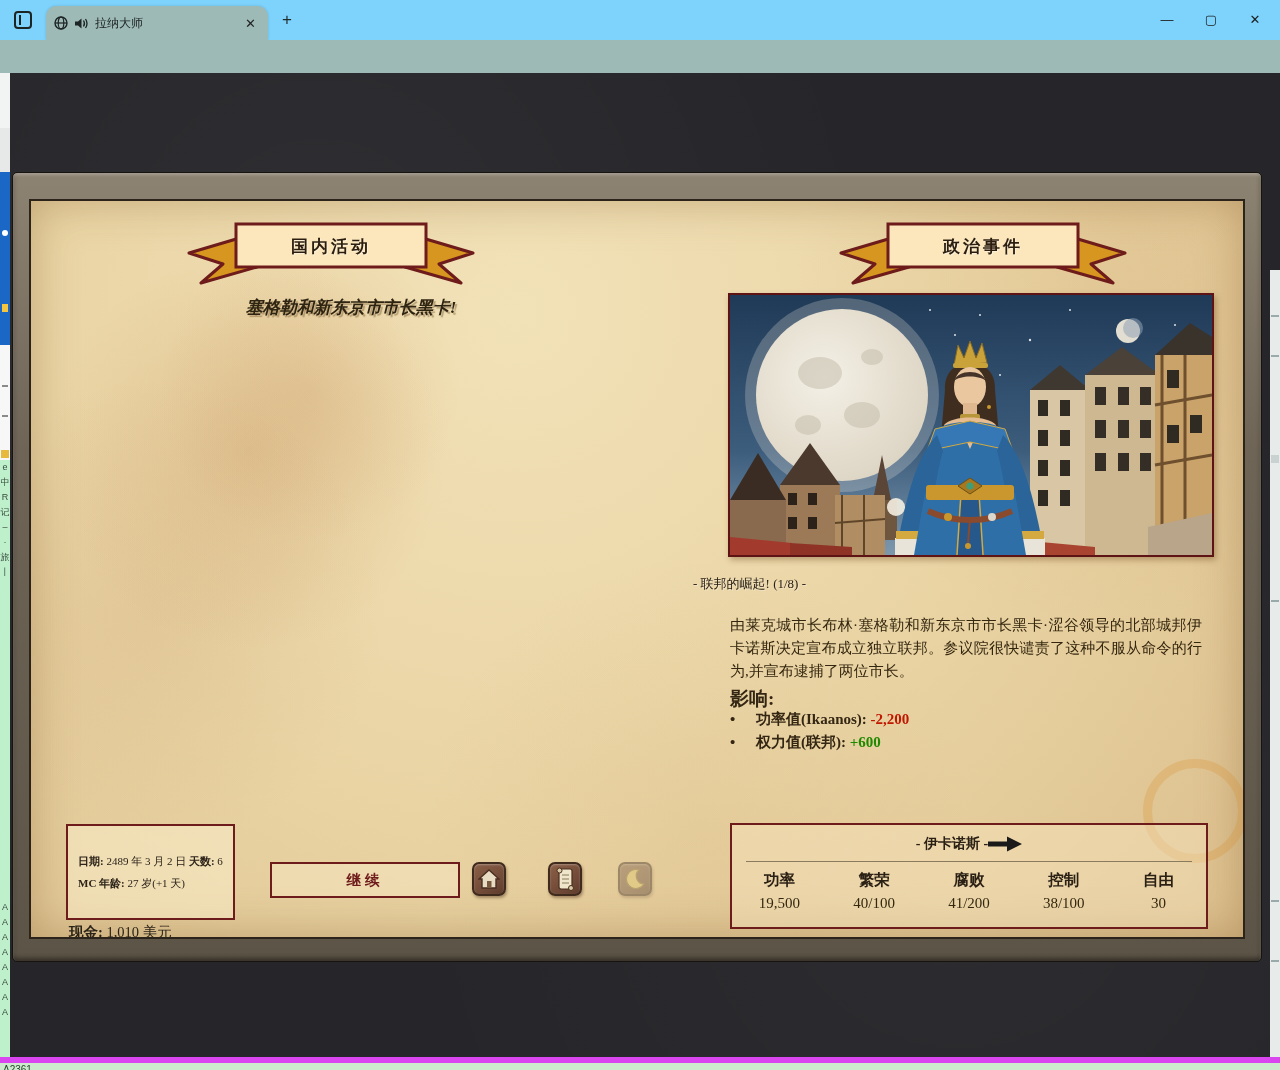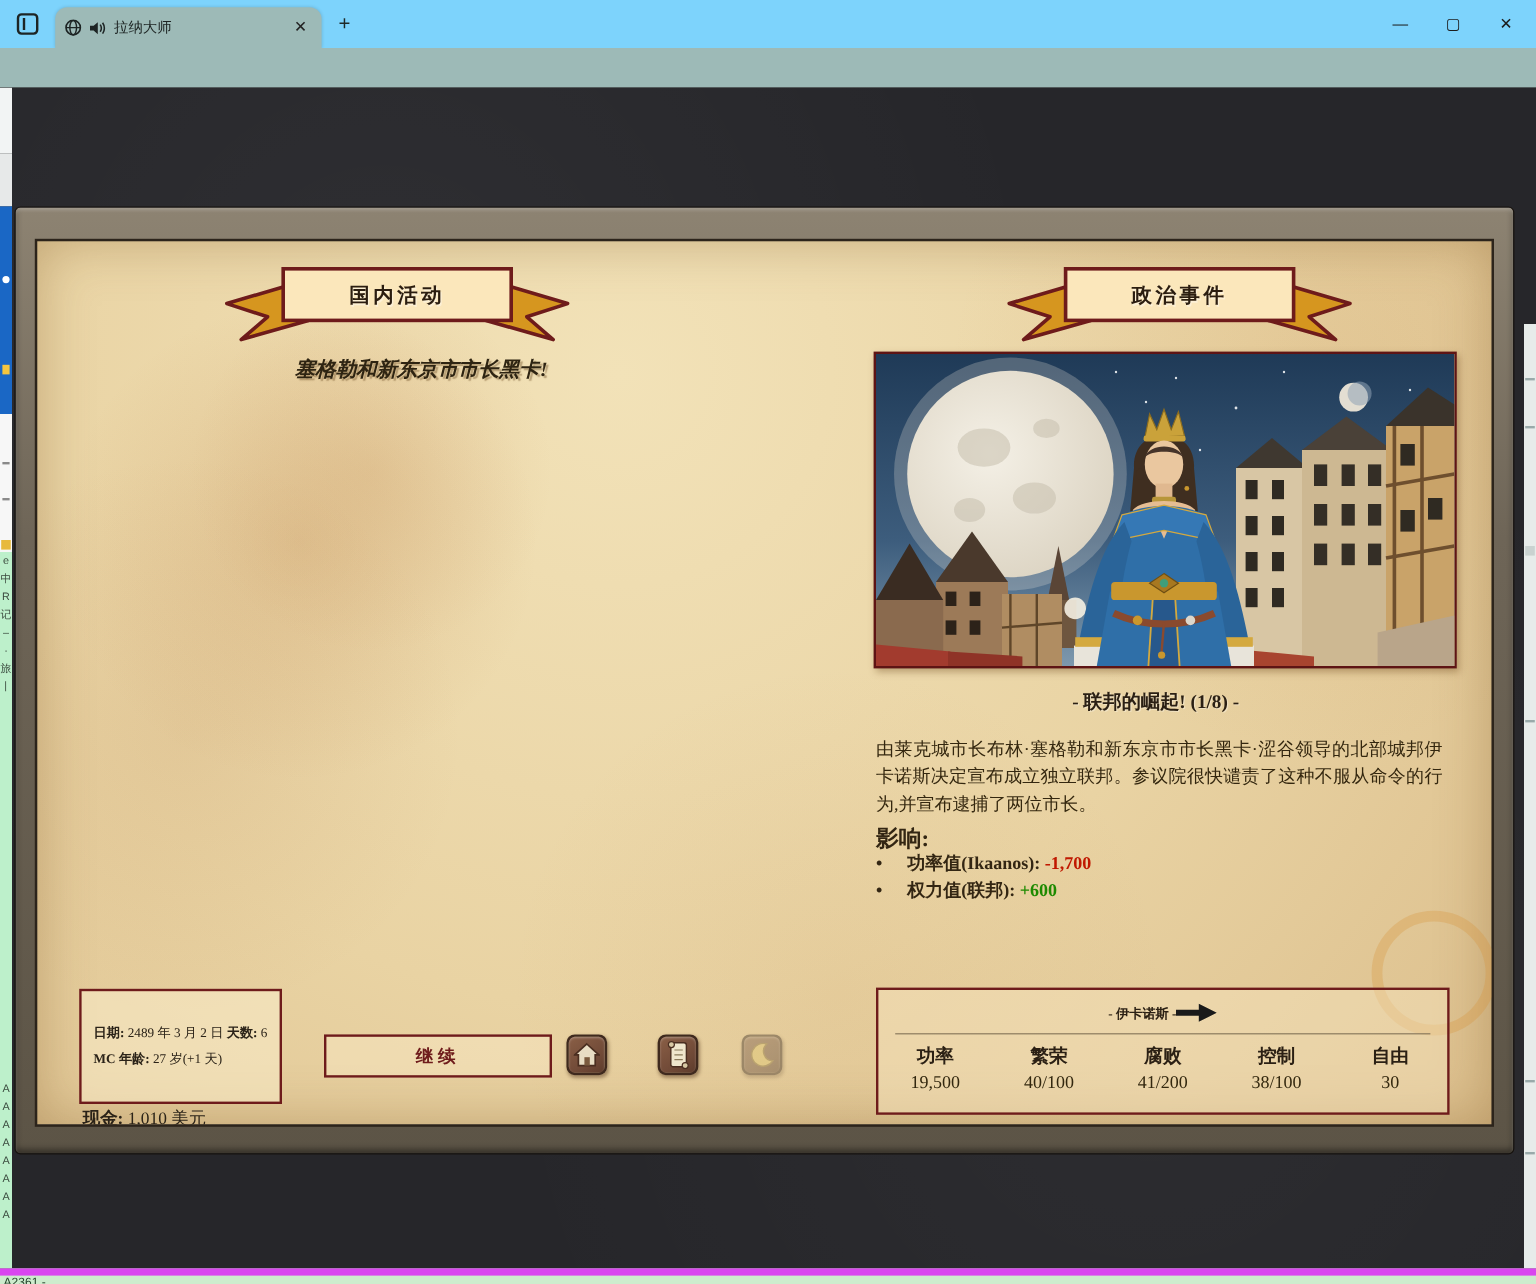--- a/index.html
+++ b/index.html
@@ -70,21 +70,21 @@
   .banner{position:absolute;width:300px;height:70px;}
   .banner svg{position:absolute;left:0;top:0;}
   .banner .label{position:absolute;left:55px;top:8px;width:190px;height:42px;display:flex;align-items:center;justify-content:center;
         font-weight:bold;font-size:17px;letter-spacing:3px;color:#2b1d10;text-shadow:1px 1px 0 rgba(255,255,255,.4);}
 
   .home-msg{position:absolute;left:0;top:95px;width:640px;text-align:center;font-style:italic;font-weight:bold;
         font-size:17px;color:#2e2412;text-shadow:2px 2px 1px rgba(110,80,40,.45);}
 
   .event-img{position:absolute;left:697px;top:92px;width:482px;height:260px;border:2px solid #5e1414;box-sizing:content-box;
         box-shadow:2px 3px 6px rgba(90,50,10,.35);}
-  .event-title{position:absolute;left:662px;top:374px;width:540px;text-align:center;font-weight:bold;font-size:16px;color:#2b2014;
+  .event-title{position:absolute;left:662px;top:374px;width:540px;text-align:left;font-weight:normal;font-size:13px;color:#2b2014;
         text-shadow:1px 1px 0 rgba(255,255,255,.35);}
   .event-body{position:absolute;left:699px;top:413px;width:472px;font-size:15px;line-height:23px;text-align:justify;color:#34270f;}
   .fx-label{position:absolute;left:699px;top:485px;font-weight:bold;font-size:19px;}
   .fx-item{position:absolute;left:699px;width:470px;font-size:15px;font-weight:bold;}
   .fx-item .bullet{display:inline-block;width:26px;text-align:left;}
   .fx-neg{color:#c01800;}
   .fx-pos{color:#1e8a00;}
 
   .datebox{position:absolute;left:35px;top:623px;width:169px;min-height:96px;border:2px solid #6e1b1b;box-sizing:border-box;
         background:rgba(250,236,203,.55);padding:24px 10px;font-size:11px;line-height:22px;color:#2b2318;}
@@ -95,21 +95,21 @@
         background:rgba(255,240,210,.35);color:#6e1b1b;font-weight:bold;font-size:14.5px;letter-spacing:4px;
         display:flex;align-items:center;justify-content:center;cursor:pointer;font-family:inherit;margin-left:12px;}
   .sqbtn{position:absolute;top:661px;width:34px;height:34px;border-radius:7px;border:2px solid #3f2a1e;box-sizing:border-box;
         background:linear-gradient(145deg,#8a5f46,#6e4836 70%,#5d3b2b);display:flex;align-items:center;justify-content:center;
         box-shadow:inset 0 1px 2px rgba(255,255,255,.3), 1px 2px 3px rgba(60,30,10,.4);cursor:pointer;}
   .sqbtn.disabled{opacity:.42;filter:saturate(.7);}
 
   .statpanel{position:absolute;left:699px;top:622px;width:478px;height:106px;border:2.5px solid #6e1b1b;box-sizing:border-box;
         background:rgba(246,228,190,.45);}
   .statpanel .title-row{display:flex;align-items:center;justify-content:center;gap:0;height:34px;margin-top:2px;
-        font-weight:bold;font-size:11px;color:#2b2014;}
+        font-weight:bold;font-size:14px;color:#2b2014;}
   .statpanel hr{border:none;border-top:1px solid #8a7a5e;margin:0 14px;}
   .stat-cols{display:flex;justify-content:space-around;margin-top:8px;}
   .stat{text-align:center;min-width:70px;}
   .stat .lbl{font-weight:bold;font-size:15.5px;color:#2b2014;}
   .stat .val{font-size:15px;margin-top:4px;color:#33280f;}
 
   .statusbar{position:absolute;left:0;top:1057px;width:1280px;height:13px;background:#cdeccd;border-top:6px solid #d946ef;
         font-size:10px;color:#23422a;line-height:13px;padding-left:3px;box-sizing:border-box;}
 </style>
 </head>
@@ -390,21 +390,21 @@
           <circle cx="238" cy="251" r="3" fill="#c9972e"></circle>
           <ellipse cx="220" cy="100" rx="3" ry="5" fill="#3f2e20"></ellipse>
             <ellipse cx="260" cy="100" rx="3" ry="5" fill="#3f2e20"></ellipse>
           <circle cx="259" cy="112" r="2" fill="#c9972e"></circle>
         </svg>
 
         <div class="event-title">- 联邦的崛起! (1/8) -</div>
         <div class="event-body">由莱克城市长布林·塞格勒和新东京市市长黑卡·涩谷领导的北部城邦伊卡诺斯决定宣布成立独立联邦。参议院很快谴责了这种不服从命令的行为,并宣布逮捕了两位市长。</div>
         <div class="fx-label">影响:</div>
         <div class="fx-item" style="top:509px">
-          <span class="bullet">•</span><span>功率值(Ikaanos): </span><span class="fx-neg">-1,700</span>
+          <span class="bullet">•</span><span>功率值(Ikaanos): </span><span class="fx-neg">-2,200</span>
         </div>
         <div class="fx-item" style="top:532px">
           <span class="bullet">•</span><span>权力值(联邦): </span><span class="fx-pos">+600</span>
         </div>
 
         <div class="datebox">
           <b>日期: </b><span>2489 年 3 月 2 日 </span><b>天数: </b><span>6</span><br>
           <b>MC 年龄: </b><span>27 岁(+1 天)</span>
         </div>
         <div class="cashline">

